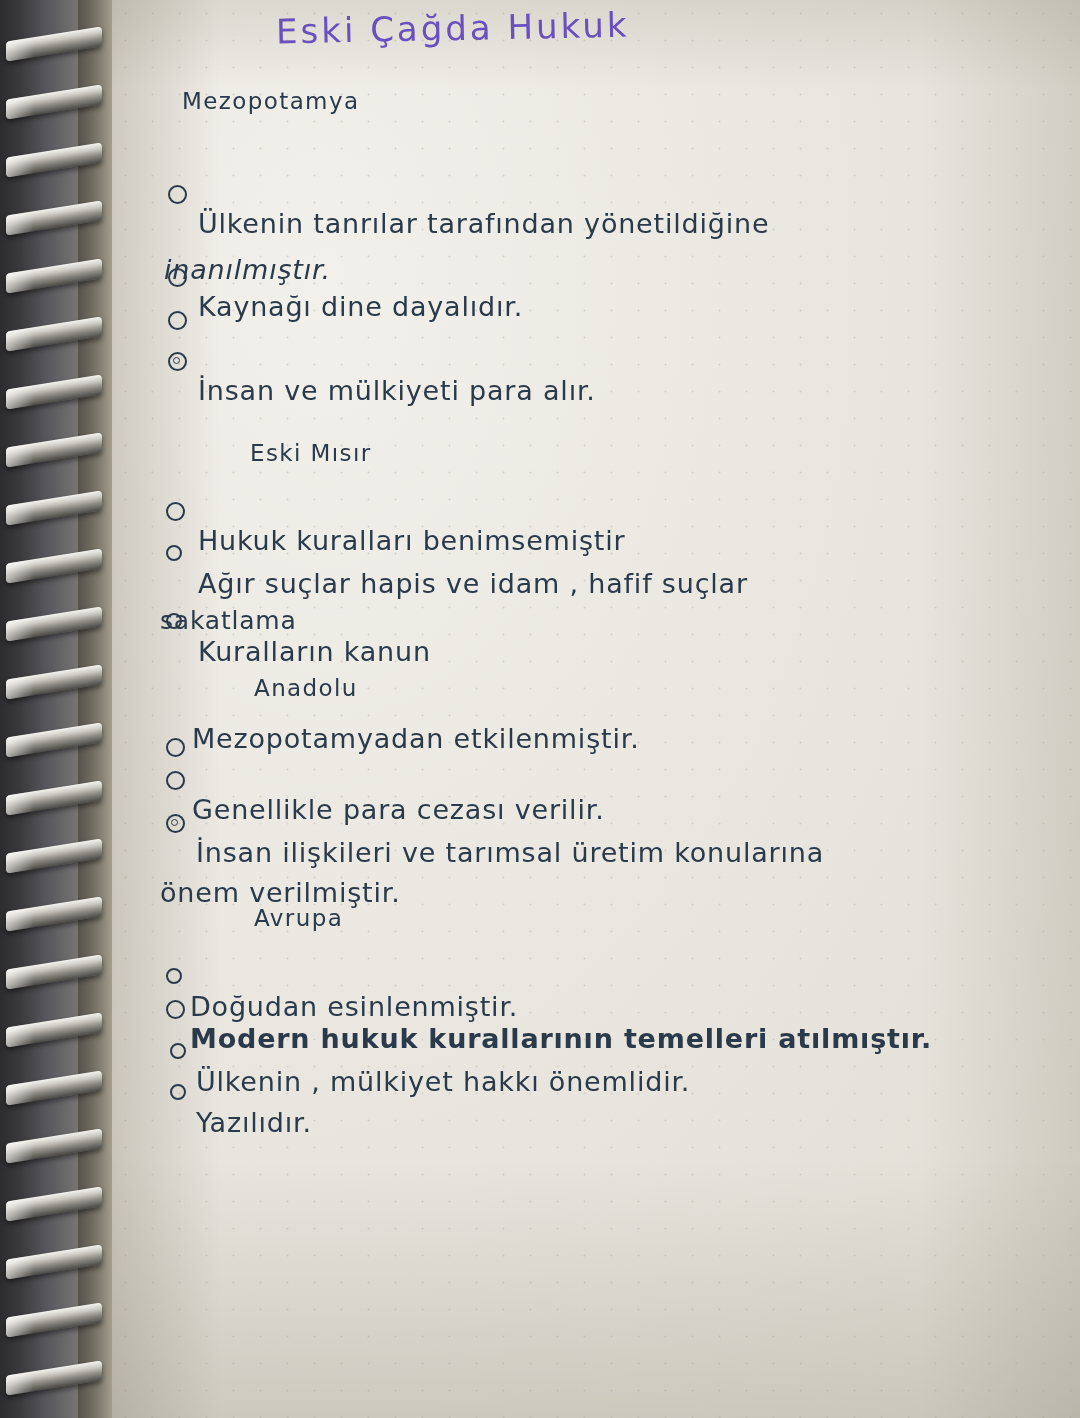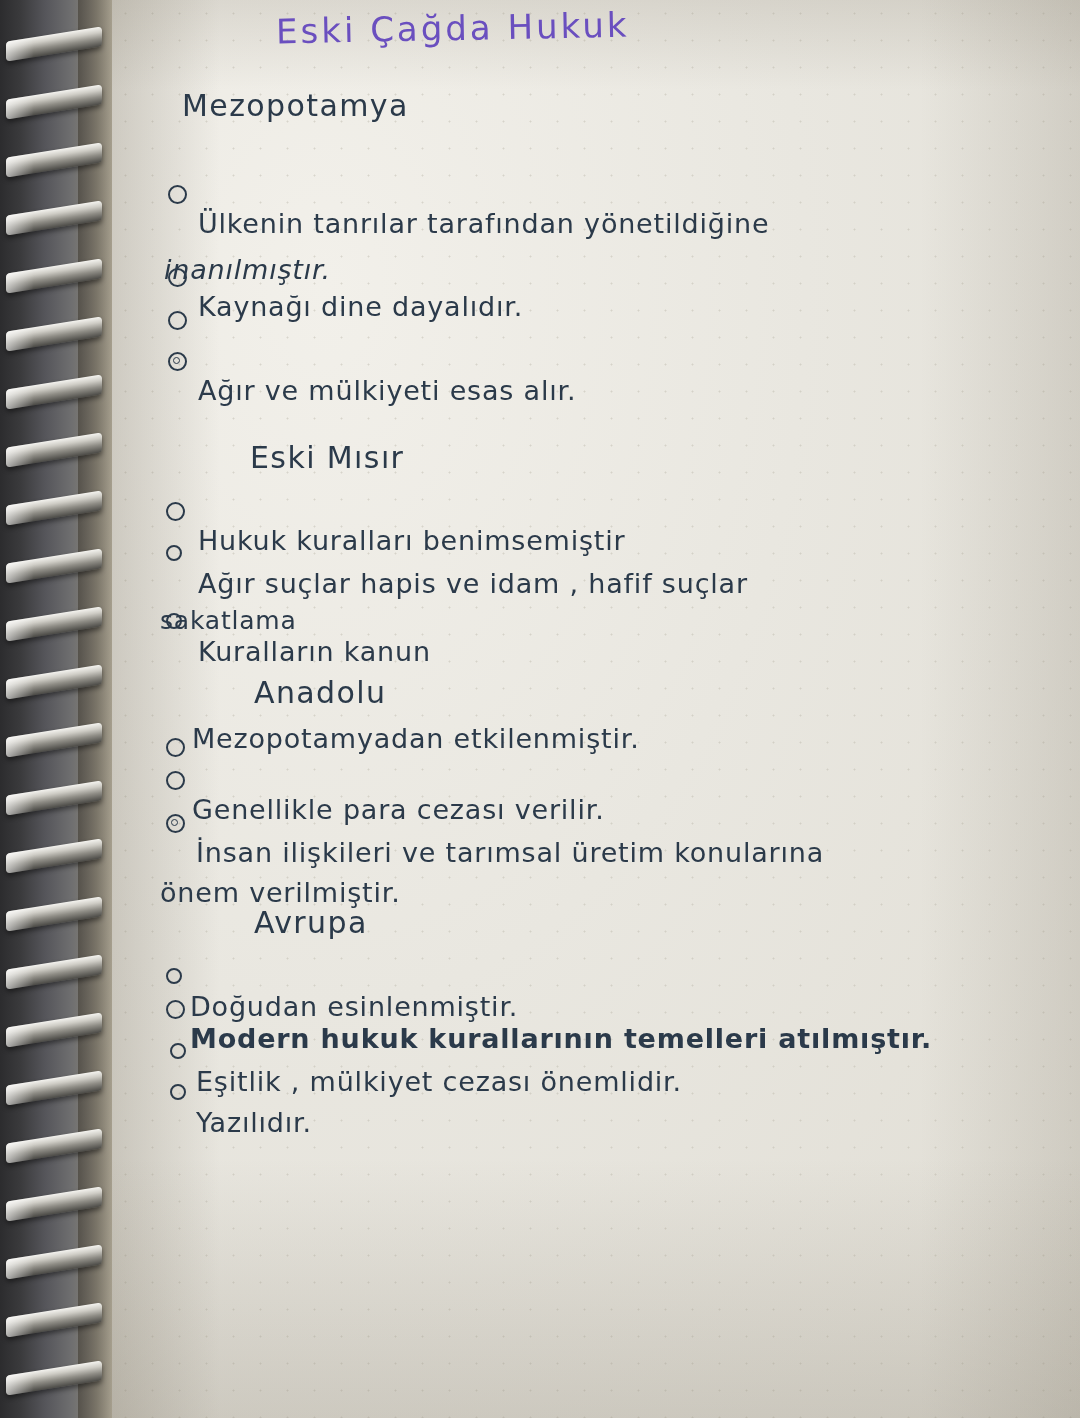--- a/index.html
+++ b/index.html
@@ -118,21 +118,21 @@
     top: 8px;
     font-size: 34px;
     color: #6a4fbf;
     letter-spacing: 3px;
     transform: rotate(-1.1deg);
     font-family: "DejaVu Sans", sans-serif;
   }
 
   .section-head {
     position: absolute;
-    font-size: 30px;
+    font-size: 23px;
     letter-spacing: 1.4px;
     color: #2b3a4a;
   }
 
   .line {
     position: absolute;
     font-size: 27px;
     letter-spacing: .8px;
     color: #2b3a4a;
     margin-top: 36px;
@@ -207,21 +207,21 @@
     <span class="bullet" style="left:18px; top:185px;"></span>
     <div class="hw line" style="left:48px; top:172px;">Ülkenin tanrılar tarafından yönetildiğine</div>
     <div class="hw line" style="left:14px; top:218px;font-style:italic;">inanılmıştır.</div>
 
     <span class="bullet" style="left:18px; top:268px;"></span>
     <div class="hw line" style="left:48px; top:255px;">Kaynağı dine dayalıdır.</div>
 
     <span class="bullet" style="left:18px; top:311px;"></span>
 
     <span class="bullet double" style="left:18px; top:352px;"></span>
-    <div class="hw line" style="left:48px; top:339px;">Ağır ve mülkiyeti esas alır.</div>
+    <div class="hw line" style="left:48px; top:339px;">İnsan ve mülkiyeti para alır.</div>
 
     <div class="hw section-head" style="left:100px; top:440px;">Eski Mısır</div>
 
     <span class="bullet" style="left:16px; top:502px;"></span>
     <div class="hw line" style="left:48px; top:489px;">Hukuk kuralları benimsemiştir</div>
 
     <span class="bullet small" style="left:16px; top:545px;"></span>
     <div class="hw line" style="left:48px; top:532px;">Ağır suçlar hapis ve idam , hafif suçlar</div>
     <div class="hw line" style="left:10px; top:570px; font-size:25px;">sakatlama</div>
 
@@ -242,19 +242,19 @@
 
     <div class="hw section-head" style="left:104px; top:905px;">Avrupa</div>
 
     <span class="bullet small" style="left:16px; top:968px;"></span>
     <div class="hw line" style="left:40px; top:955px;">Doğudan esinlenmiştir.</div>
 
     <span class="bullet" style="left:16px; top:1000px;"></span>
     <div class="hw line" style="left:40px; top:987px;font-weight:bold;">Modern hukuk kurallarının temelleri atılmıştır.</div>
 
     <span class="bullet small" style="left:20px; top:1043px;"></span>
-    <div class="hw line" style="left:46px; top:1030px;">Eşitlik , mülkiyet cezası önemlidir.</div>
+    <div class="hw line" style="left:46px; top:1030px;">Ülkenin , mülkiyet hakkı önemlidir.</div>
 
     <span class="bullet small" style="left:20px; top:1084px;"></span>
     <div class="hw line" style="left:46px; top:1071px;">Yazılıdır.</div>
 
   </div>
 </div>
 
 </body></html>

